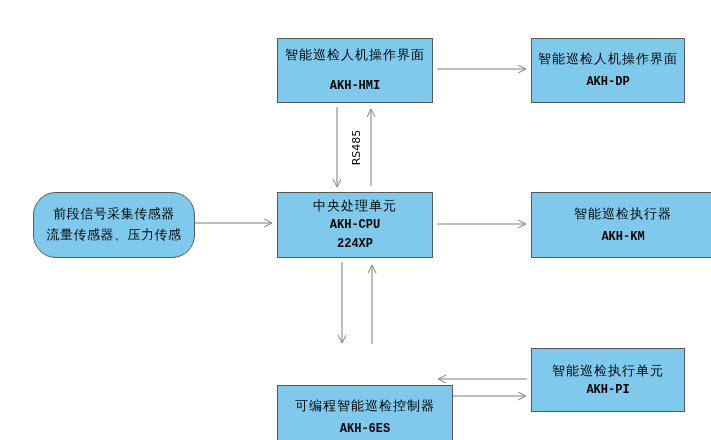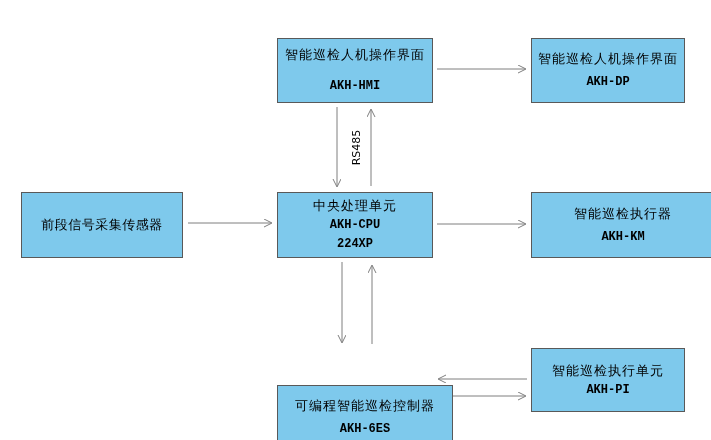--- a/index.html
+++ b/index.html
@@ -40,21 +40,21 @@
     font-family:"Liberation Mono","DejaVu Sans Mono",monospace;
     white-space:nowrap;
     font-weight:bold;
   }
   .node .para{
     font-size:13px;
     letter-spacing:0.5px;
     white-space:nowrap;
   }
   
-  #node-sensors{left:21px;top:192px;width:162px;height:66px;line-height:1.6;}
+  #node-sensors{left:33px;top:192px;width:162px;height:66px;line-height:1.6;border-radius:23px;}
   #node-hmi    {left:277px;top:38px;width:156px;height:65px;gap:12px;}
   #node-printer{left:531px;top:38px;width:154px;height:65px;gap:4px;}
   #node-cpu    {left:277px;top:192px;width:156px;height:66px;gap:0;}
   #node-actuator{left:531px;top:192px;width:184px;height:66px;gap:4px;}
   #node-plc    {left:277px;top:348px;width:176px;height:64px;gap:4px;margin-top:37px;}
   #node-unit   {left:531px;top:348px;width:154px;height:64px;gap:0;}
 
   .arrow-layer{
     position:absolute;left:0;top:0;width:711px;height:440px;
     pointer-events:none;
@@ -89,20 +89,21 @@
     <line x1="337" y1="107" x2="337" y2="186" stroke="#7f7f7f" stroke-width="1" marker-end="url(#ah)"></line>
     <line x1="371" y1="186" x2="371" y2="110" stroke="#7f7f7f" stroke-width="1" marker-end="url(#ah)"></line>
     <line x1="342" y1="262" x2="342" y2="342" stroke="#7f7f7f" stroke-width="1" marker-end="url(#ah)"></line>
     <line x1="372" y1="344" x2="372" y2="266" stroke="#7f7f7f" stroke-width="1" marker-end="url(#ah)"></line>
   </svg>
 
   <div class="bus-label">RS485</div>
 
   <div class="node" id="node-sensors">
     <div class="para">前段信号采集传感器</div>
+    <div class="para">流量传感器、压力传感</div>
   </div>
 
   <div class="node" id="node-hmi">
     <div class="title">智能巡检人机操作界面</div>
     <div class="model">AKH-HMI</div>
   </div>
 
   <div class="node" id="node-printer">
     <div class="title">智能巡检人机操作界面</div>
     <div class="model">AKH-DP</div>

